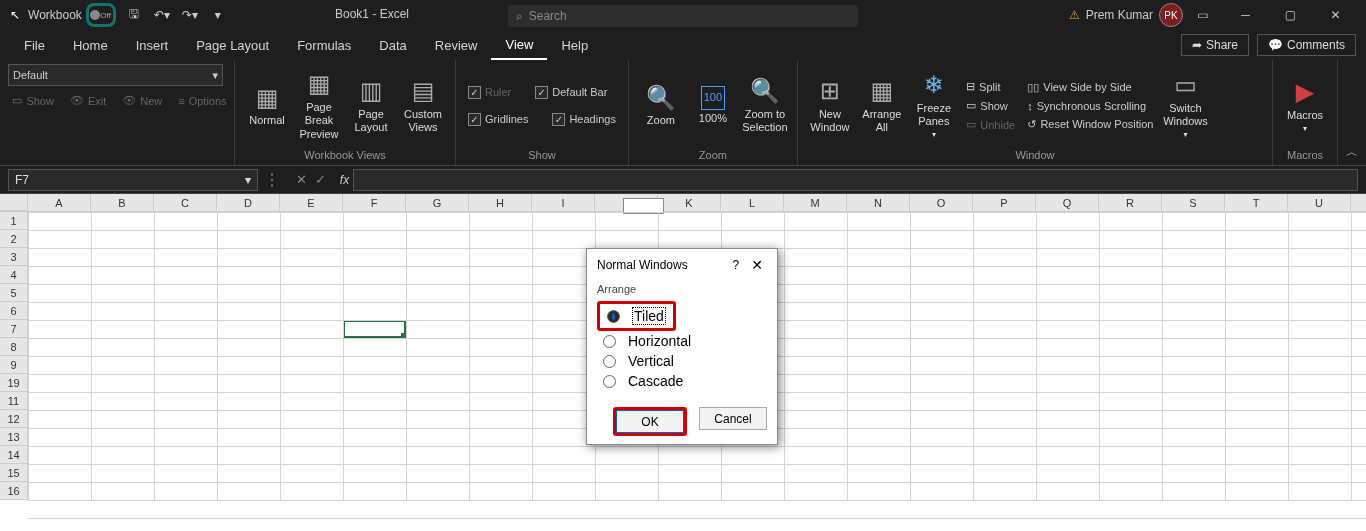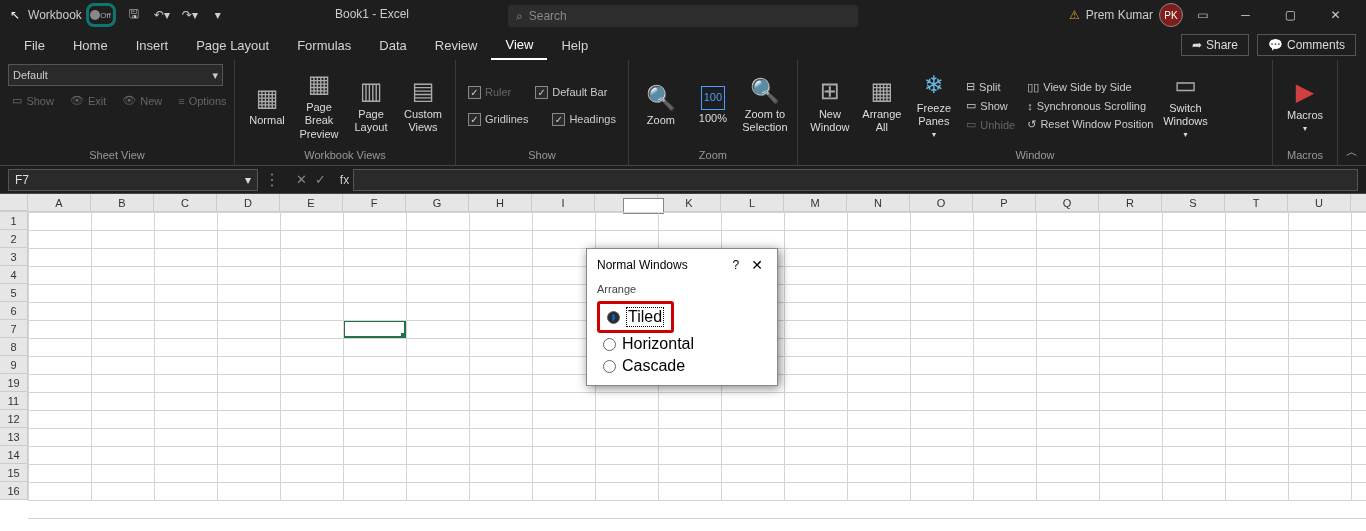--- a/index.html
+++ b/index.html
@@ -31,21 +31,21 @@
 .rbtn-lg .ico{font-size:24px;color:#aaa}
 .rbtn-sm{display:flex;align-items:center;gap:4px;font-size:11px;color:#ccc;padding:2px 4px}
 .vstack{display:flex;flex-direction:column;gap:2px}
 .chk{width:13px;height:13px;border:1px solid #888;display:inline-flex;align-items:center;justify-content:center;font-size:10px;color:#ccc;background:#2a2a2a}
 .sel{width:215px;height:22px;background:#2a2a2a;border:1px solid #555;font-size:11px;padding:2px 4px;color:#ccc;display:flex;align-items:center;justify-content:space-between}
 .disabled{color:#666}
 .collapse-caret{align-self:flex-end;padding:4px 8px;color:#ccc;font-size:12px;cursor:pointer}
 .fbar{height:28px;background:#1e1e1e;display:flex;align-items:center;border-bottom:1px solid #444}
 .namebox{width:250px;height:22px;background:#2a2a2a;border:1px solid #555;margin-left:8px;display:flex;align-items:center;padding:0 6px;font-size:12px;color:#ddd;justify-content:space-between}
 .fx-btns{display:flex;gap:8px;padding:0 10px;color:#888;font-size:13px}
-.fx-lbl{font-size:12px;color:#ccc;padding:0 4px}
+.fx-lbl{font-style:italic;font-size:12px;color:#ccc;padding:0 4px}
 .fx-input{flex:1;height:22px;background:#2a2a2a;border:1px solid #555;margin-right:8px}
 .sheet{position:relative;background:#fff;height:337px;overflow:hidden}
 .colhdr{display:flex;background:#e6e6e6;height:18px;border-bottom:1px solid #ccc}
 .corner{width:28px;background:#e6e6e6;border-right:1px solid #ccc;border-bottom:1px solid #ccc}
 .ch{width:63px;text-align:center;font-size:11px;color:#333;border-right:1px solid #ccc;line-height:18px}
 .rows{display:flex}
 .rowhdrs{width:28px;background:#e6e6e6;border-right:1px solid #ccc}
 .rh{height:18px;text-align:center;font-size:11px;color:#333;border-bottom:1px solid #ccc;line-height:18px}
 .cells{position:relative;flex:1}
 .gridline-h{position:absolute;left:0;right:0;height:1px;background:#d4d4d4}
@@ -53,21 +53,21 @@
 .sel-cell{position:absolute;border:2px solid #217346;background:transparent}
 .sel-handle{position:absolute;width:6px;height:6px;background:#217346;right:-3px;bottom:-3px}
 .tooltip{position:absolute;background:#fff;border:1px solid #888;padding:1px 4px;font-size:11px;color:#000;top:-14px}
 .dialog{position:absolute;left:586px;top:248px;width:192px;background:#fff;border:1px solid #888;box-shadow:2px 2px 10px rgba(0,0,0,0.5);font-size:12px;color:#000}
 .dlg-title{display:flex;align-items:center;justify-content:space-between;padding:8px 10px;font-size:12px}
 .dlg-title-txt{flex:1}
 .dlg-help{padding:0 8px;cursor:pointer}
 .dlg-close{padding:0 4px;cursor:pointer;font-size:14px}
 .dlg-body{padding:2px 10px 8px}
 .dlg-section{font-size:11px;color:#444;margin-bottom:6px}
-.radio-row{display:flex;align-items:center;gap:6px;padding:2px 6px;font-size:16px}
+.radio-row{display:flex;align-items:center;gap:12px;padding:2px 6px;font-size:14px}
 .radio{width:13px;height:13px;border:1px solid #666;border-radius:50%;display:inline-flex;align-items:center;justify-content:center}
 .radio.sel::after{content:"";width:7px;height:7px;background:#0067c0;border-radius:50%}
 .chkrow{display:flex;align-items:center;gap:6px;padding:6px 0 2px;font-size:12px}
 .dlgchk{width:13px;height:13px;border:1px solid #666}
 .dlg-btns{display:flex;justify-content:flex-end;gap:12px;padding:8px 10px}
 .dlg-btn{width:68px;height:23px;border:1px solid #aaa;background:#f3f3f3;font-size:12px;display:flex;align-items:center;justify-content:center;cursor:pointer}
 .hl{border:3px solid #d10000;border-radius:3px;padding:1px}
 .hl-ok{border:3px solid #d10000;border-radius:3px}
 </style>
 </head>
@@ -148,21 +148,20 @@
         <div class="rbtn-sm disabled">
             <span>👁</span>
             <span>New</span>
           </div>
         <div class="rbtn-sm disabled">
             <span>≡</span>
             <span>Options</span>
           </div>
       </div>
     </div>
-    <div class="rgroup-label">Sheet View</div>
   </div>
 
   <div class="rgroup">
     <div class="rgroup-content">
       <div class="rbtn-lg">
           <span class="ico">▦</span>
           <span>Normal</span>
         </div>
       <div class="rbtn-lg">
           <span class="ico">▦</span>
@@ -413,16 +412,26 @@
           <span class="radio sel"></span>
           <span style="border:1px dotted #000;padding:0 1px">Tiled</span>
         </div>
     </span>
     <div class="radio-row">
         <span class="radio"></span>
         <span>Horizontal</span>
       </div>
     <div class="radio-row">
         <span class="radio"></span>
+        <span>Vertical</span>
+      </div>
+    <div class="radio-row">
+        <span class="radio"></span>
         <span>Cascade</span>
       </div>
   </div>
+  <div class="dlg-btns">
+    <span class="hl-ok">
+        <div class="dlg-btn" style="border:1px solid #0067c0">OK</div>
+      </span>
+    <div class="dlg-btn">Cancel</div>
+  </div>
 </div>
 
 </body></html>

